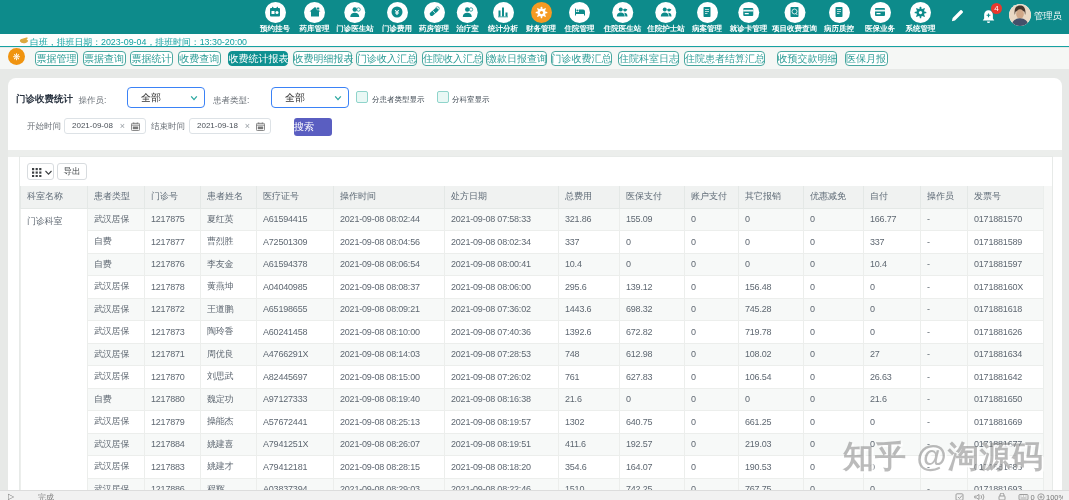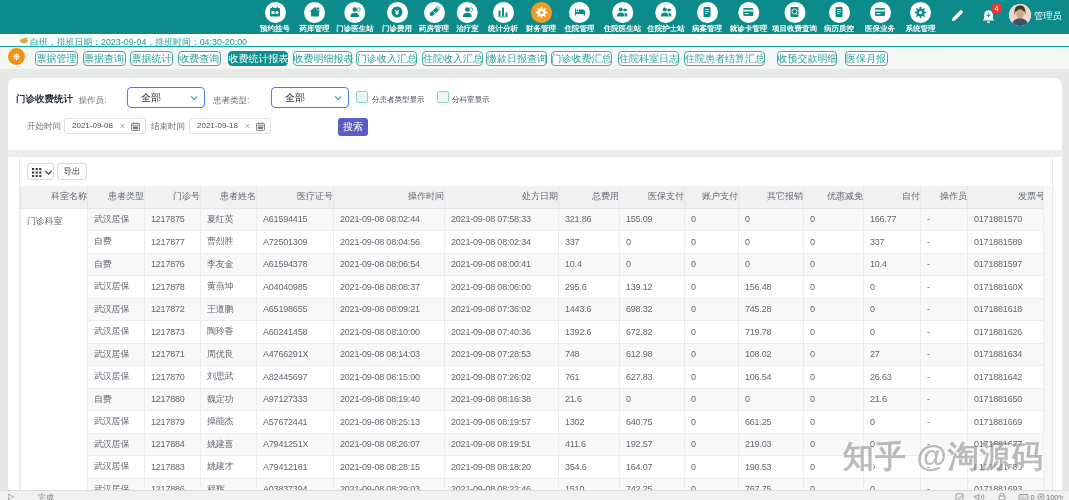--- a/index.html
+++ b/index.html
@@ -26,26 +26,26 @@
 #grayband{position:absolute;left:0px;top:71.5px;width:1054px;height:7px;background:#eceeec;}
 .flabel{position:absolute;font-size:8.5px;color:#6b7178;white-space:nowrap;}
 #title{position:absolute;left:8px;top:15px;font-size:9.5px;font-weight:bold;color:#28323f;}
 .sel{position:absolute;top:9px;width:78px;height:21px;border:1px solid #3b82f6;border-radius:4px;background:#fff;font-size:10px;color:#333;line-height:19px;padding-left:13px;}
 .sel .chev{position:absolute;right:6px;top:6px;width:8px;height:8px;}
 .cb{position:absolute;top:13px;width:12px;height:12px;border:1px solid #8fd4cb;border-radius:2px;background:#e9f8f5;}
 .cblb{position:absolute;top:16.5px;font-size:7.5px;color:#424c56;font-weight:normal;white-space:nowrap;}
 .din{position:absolute;top:40px;height:16px;width:82px;border:1px solid #dde2e6;border-radius:3px;background:#fff;font-size:8px;color:#4a5058;line-height:14px;padding-left:7px;}
 .din .x{position:absolute;right:20px;top:0;color:#9aa0a6;font-size:9px;}
 .din .cal{position:absolute;right:5px;top:2.5px;width:9px;height:9px;}
-#searchbtn{position:absolute;left:286px;top:40px;width:30px;height:18px;background:#5a5ec1;border-radius:3px;color:#fff;font-size:10px;text-align:center;line-height:18px;margin-left:44px;}
+#searchbtn{position:absolute;left:286px;top:40px;width:38px;height:18px;background:#5a5ec1;border-radius:3px;color:#fff;font-size:10px;text-align:left;line-height:18px;}
 
 #tpanel{position:absolute;left:11px;top:78px;width:1034px;height:334px;border:1px solid #e7eae8;background:#fff;}
 .tbtn{position:absolute;top:6px;height:17px;border:1px solid #d8dcdf;border-radius:3px;background:#fff;font-size:8.5px;color:#3c4043;line-height:15px;text-align:center;}
 #tbl{position:absolute;left:0px;top:29px;border-collapse:collapse;table-layout:fixed;width:1025px;font-size:9px;}
-#tbl th{background:#f0f2f1;color:#5f6b77;font-weight:normal;text-align:right;padding:0 0 0 6px;height:22px;border:1px solid #e4e8e6;border-top:none;white-space:nowrap;overflow:hidden;}
+#tbl th{background:#f0f2f1;color:#5f6b77;font-weight:normal;text-align:left;padding:0 0 0 6px;height:22px;border:1px solid #e4e8e6;border-top:none;white-space:nowrap;overflow:hidden;}
 #tbl td{color:#5f6872;padding:0 0 0 6px;height:22.5px;border:1px solid #eceeec;white-space:nowrap;overflow:hidden;letter-spacing:-0.2px;}
 #tbl tr.od td{background:#f7f9f8;}
 #tbl td.mg{background:#fff !important;border-bottom:none;vertical-align:top;padding-top:6px;}
 #sbar{position:absolute;right:0px;top:29px;width:9px;height:304px;background:#f6f7f6;border-left:1px solid #ebeeec;}
 
 #wm{position:absolute;left:843px;top:436px;font-size:31px;font-weight:bold;color:rgba(125,125,125,0.52);text-shadow:2px 2px 1px rgba(255,255,255,0.9);white-space:nowrap;z-index:50;letter-spacing:1px;}
 
 #status{position:absolute;left:0;top:490px;width:1069px;height:10px;background:#f1f1f1;border-top:1px solid #dcdcdc;font-size:8px;color:#777;z-index:60;}
 </style>
 </head>
@@ -260,21 +260,21 @@
           <path d="M6 9c0-5.5 2.6-7.5 6-7.5S18 3.5 18 9c0 1.2-.2 2.2-.5 3l-.5-3.5L12 6.4 7 8.5l-.5 3.5C6.2 11.2 6 10.2 6 9z" fill="#46362c"></path>
           <ellipse cx="12" cy="10.8" rx="4.2" ry="5" fill="#d0a888"></ellipse>
           <path d="M3 24c0-5.5 4-8.5 9-8.5s9 3 9 8.5z" fill="#44516a"></path>
         </svg></div>
   <div style="position:absolute;left:1034px;top:9.5px;color:#fff;font-size:9.3px;">管理员</div>
   </div>
   <div id="sched">
     <svg class="hand" viewBox="0 0 12 10">
         <path d="M1 6 Q1 3 4 3 L10 1 Q11 3 9 4 L11 5 Q11 7 8 8 Q3 9 1 6Z" fill="#dca93f"></path>
       </svg>
-    <span class="txt">白班，排班日期：2023-09-04，排班时间：04:30-20:00</span>
+    <span class="txt">白班，排班日期：2023-09-04，排班时间：13:30-20:00</span>
   </div>
   <div id="tabrow">
     <div id="logo">❋</div>
     <div class="tab" style="left:35px;width:43px;">票据管理</div>
     <div class="tab" style="left:82.5px;width:43px;">票据查询</div>
     <div class="tab" style="left:130px;width:43px;">票据统计</div>
     <div class="tab" style="left:177.5px;width:43.5px;">收费查询</div>
     <div class="tab on" style="left:227.5px;width:60.5px;">收费统计报表</div>
     <div class="tab" style="left:292.5px;width:59.5px;">收费明细报表</div>
     <div class="tab" style="left:356px;width:61px;">门诊收入汇总</div>

